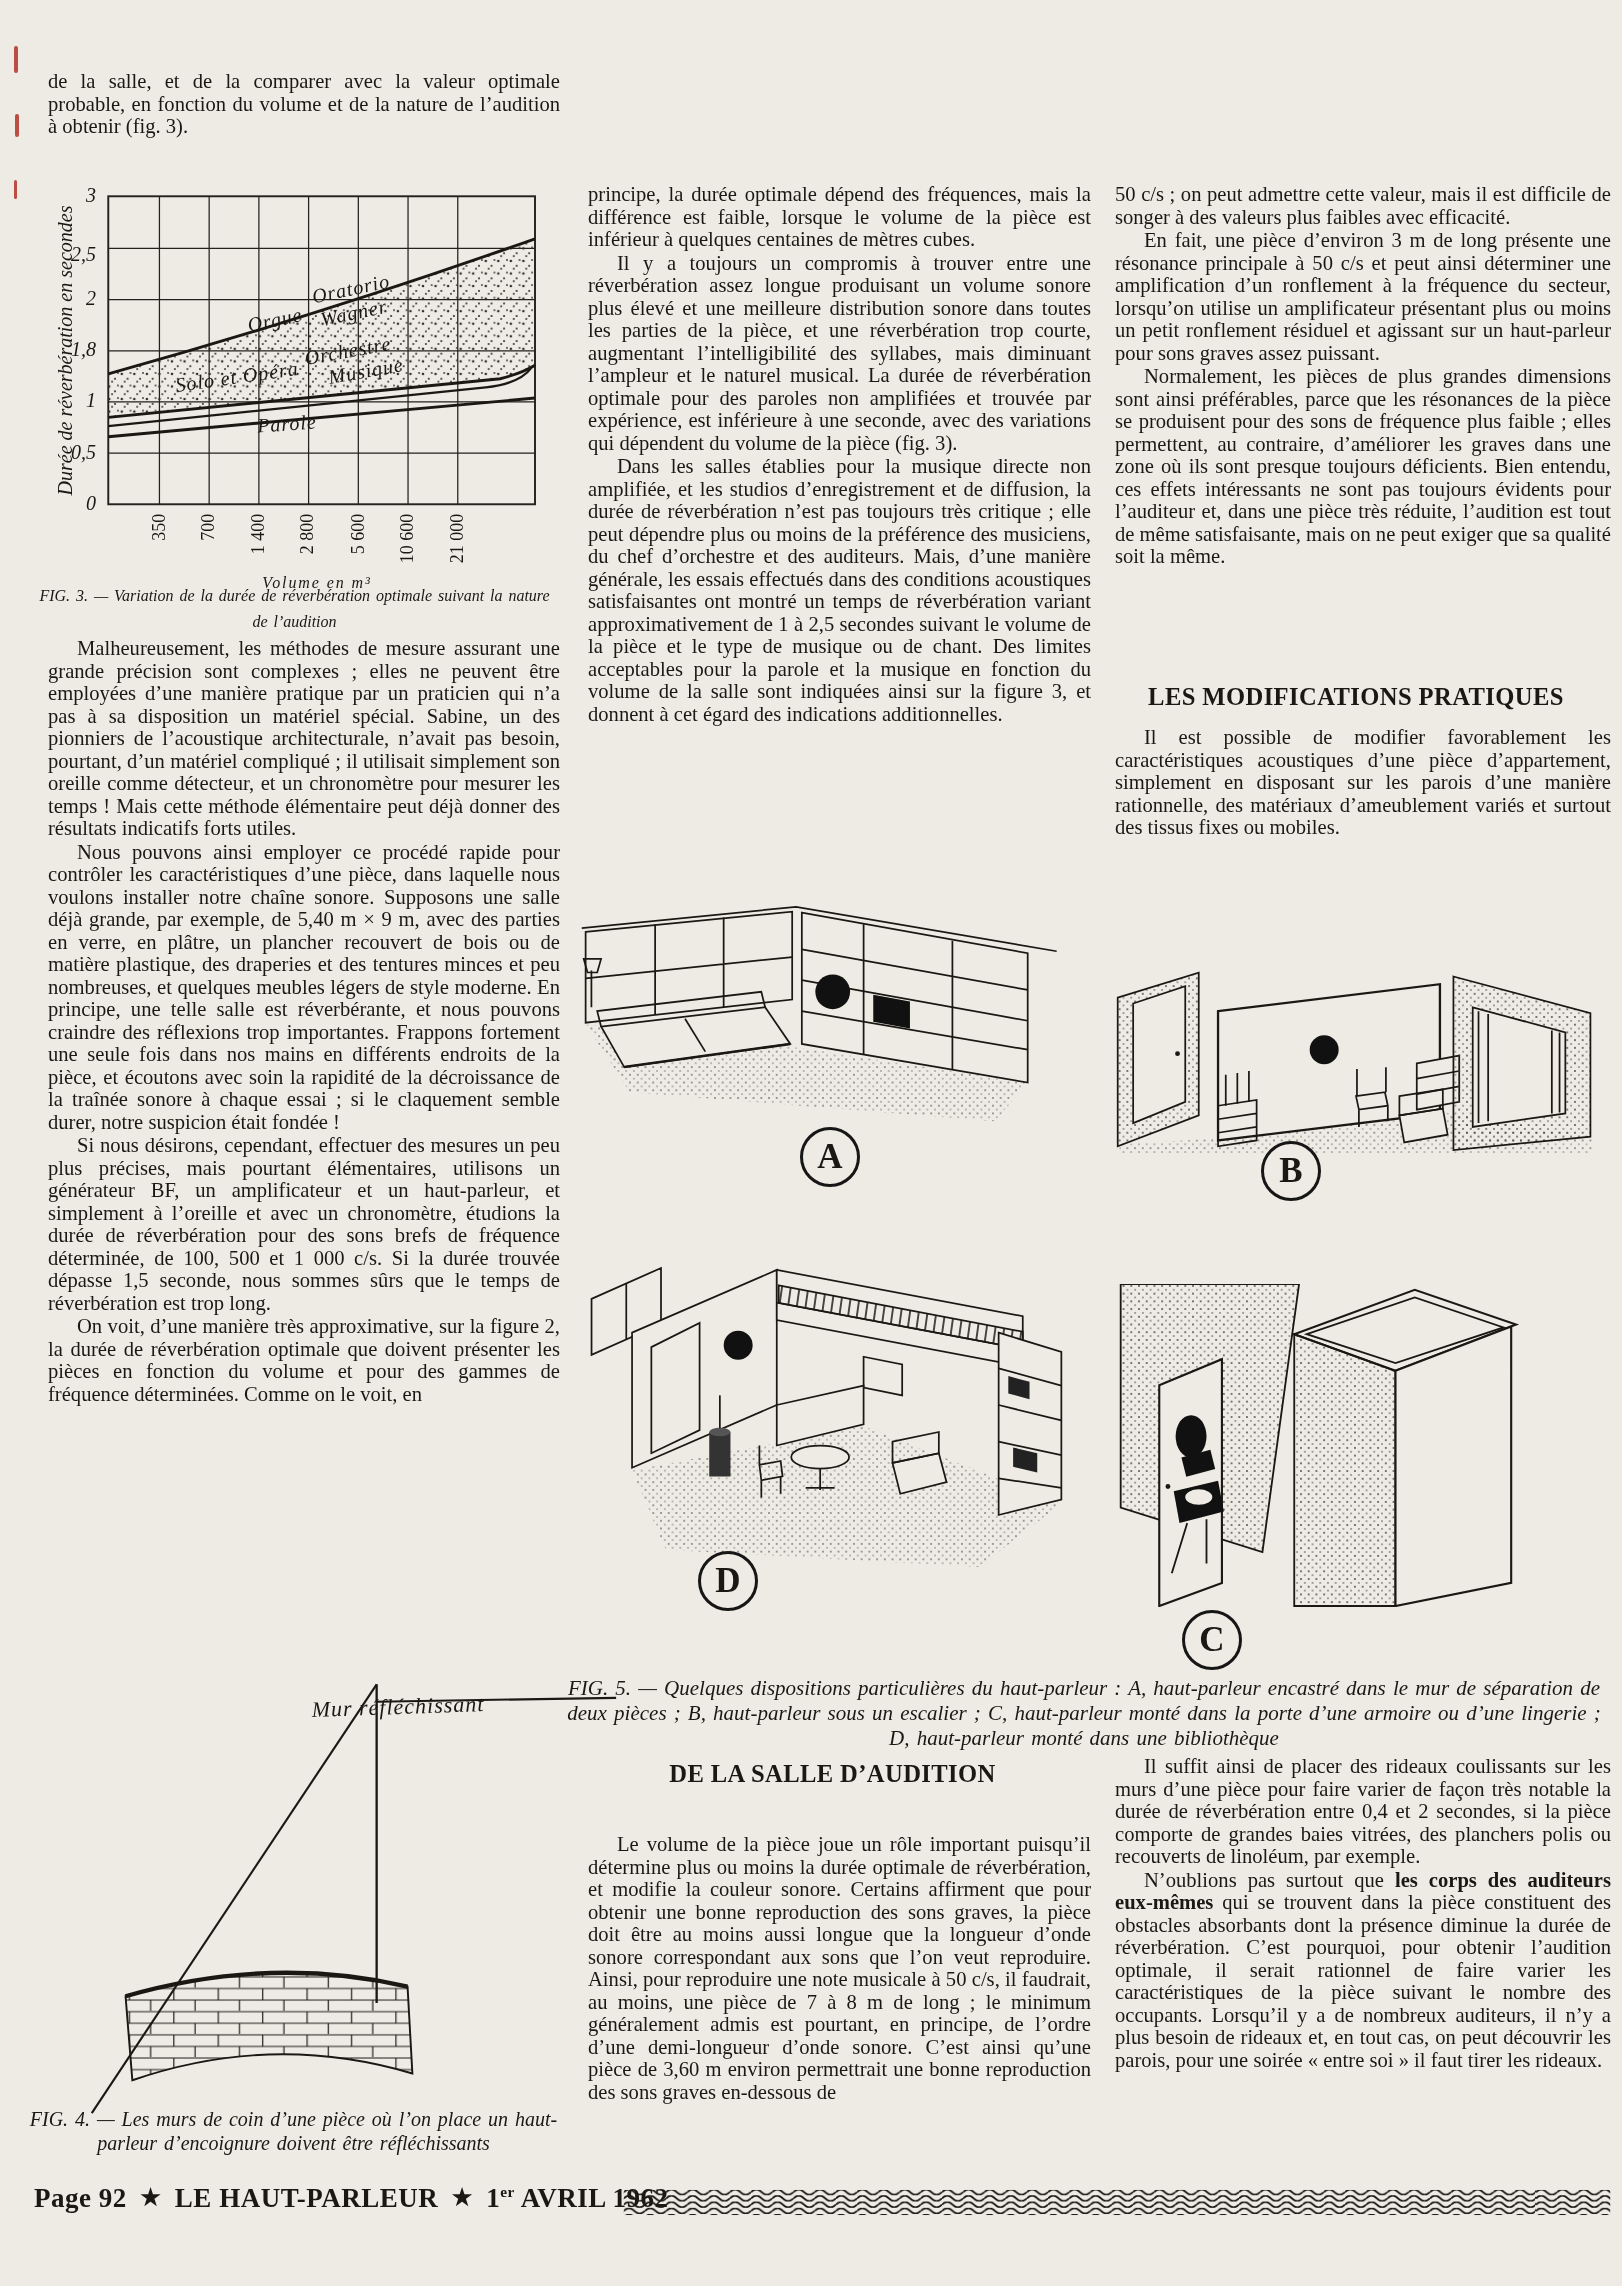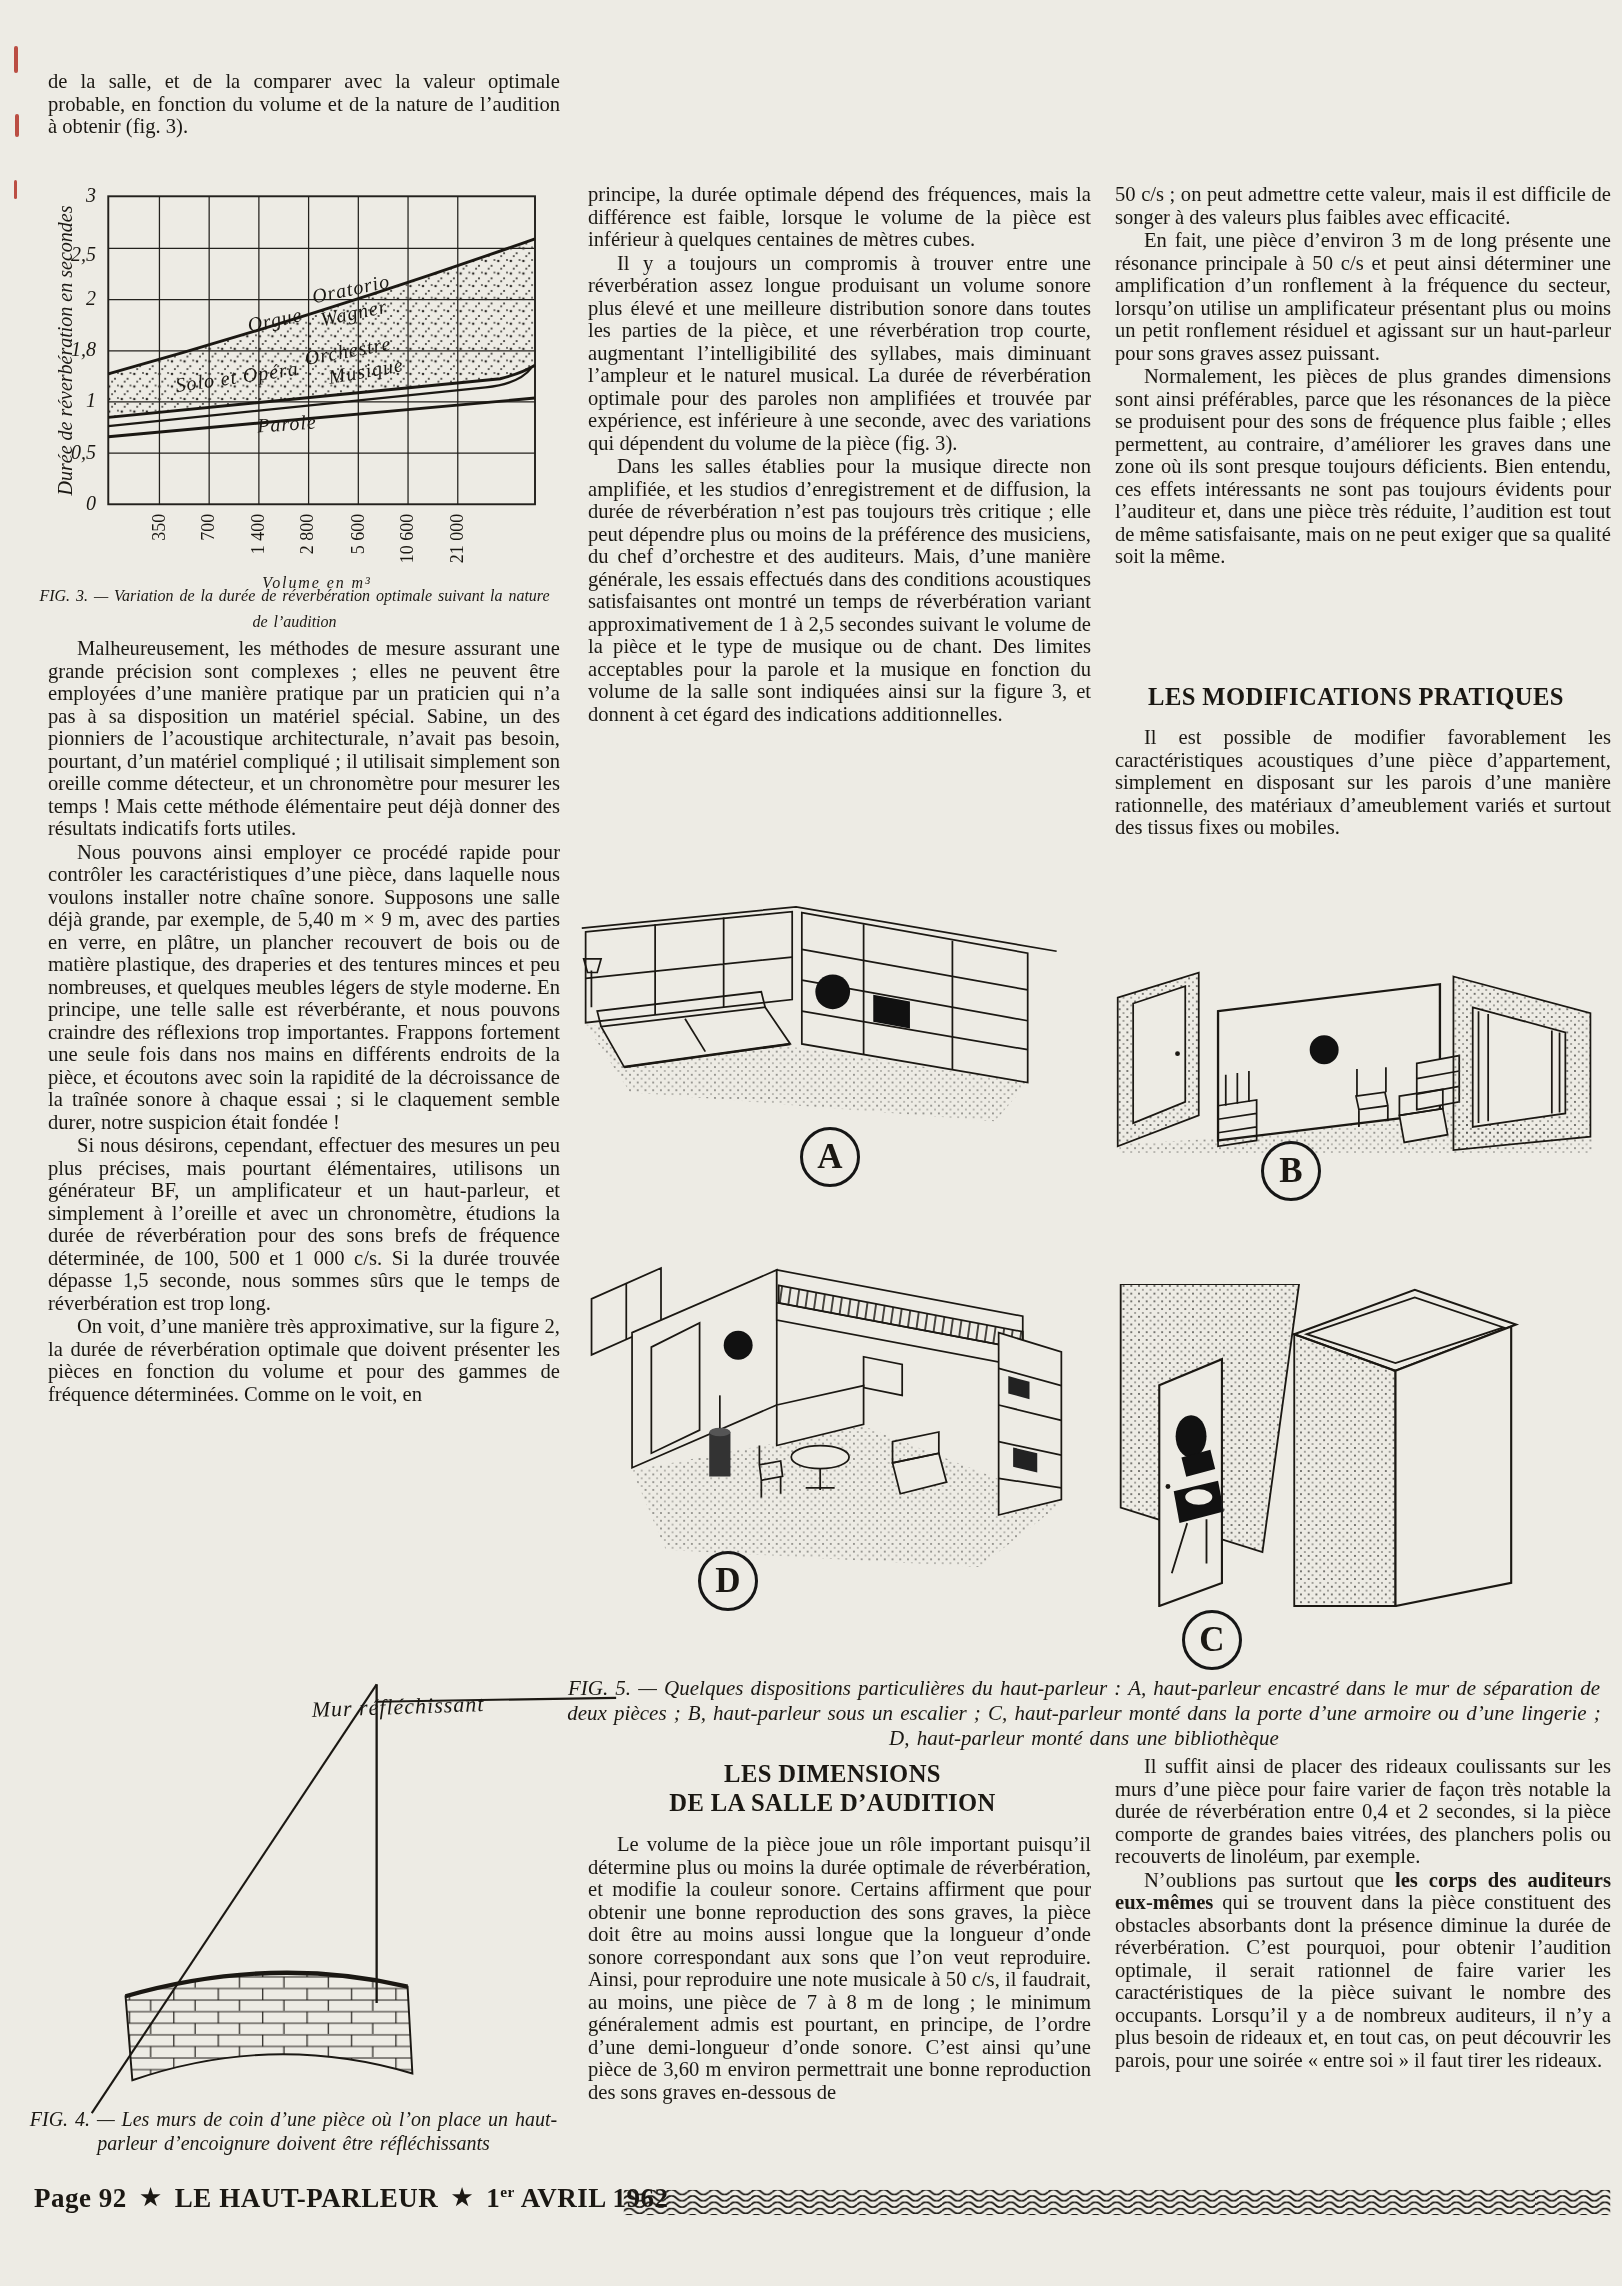--- a/index.html
+++ b/index.html
@@ -334,21 +334,20 @@
       <path d="M70,215 L116,204 L122,236 L76,248 Z" fill="#111" stroke="none"></path>
       <ellipse cx="96" cy="221" rx="15" ry="9" fill="#edebe4" stroke="#111"></ellipse>
       <path d="M84,248 L68,300 M104,244 L104,290"></path>
     </g>
   </svg>
   <div class="circ" style="left:1182px;top:1610px;">C</div>
 
   <p class="abs caption" style="left:560px;top:1676px;width:1048px;font-size:21px;line-height:25px;">FIG. 5. — Quelques dispositions particulières du haut-parleur : A, haut-parleur encastré dans le mur de séparation de deux pièces ; B, haut-parleur sous un escalier ; C, haut-parleur monté dans la porte d’une armoire ou d’une lingerie ; D, haut-parleur monté dans une bibliothèque</p>
 
   <div class="abs" style="left:574px;top:1759px;width:517px;">
-    <h2 class="heading">LES DIMENSIONS</h2>
     <h2 class="heading">DE LA SALLE D’AUDITION</h2>
   </div>
   <div class="abs flow" style="left:574px;top:1833px;width:517px;">
     <p class="para ind">Le volume de la pièce joue un rôle important puisqu’il détermine plus ou moins la durée optimale de réverbération, et modifie la couleur sonore. Certains affirment que pour obtenir une bonne reproduction des sons graves, la pièce doit être au moins aussi longue que la longueur d’onde sonore correspondant aux sons que l’on veut reproduire. Ainsi, pour reproduire une note musicale à 50 c/s, il faudrait, au moins, une pièce de 7 à 8 m de long ; le minimum généralement admis est pourtant, en principe, de l’ordre d’une demi-longueur d’onde sonore. C’est ainsi qu’une pièce de 3,60 m environ permettrait une bonne reproduction des sons graves en-dessous de</p>
   </div>
 
   <div class="abs flow" style="left:1101px;top:1755px;width:510px;">
     <p class="para ind">Il suffit ainsi de placer des rideaux coulissants sur les murs d’une pièce pour faire varier de façon très notable la durée de réverbération entre 0,4 et 2 secondes, si la pièce comporte de grandes baies vitrées, des planchers polis ou recouverts de linoléum, par exemple.</p>
     <p class="para ind"><span>N’oublions pas surtout que </span><b>les corps des auditeurs eux-mêmes</b><span> qui se trouvent dans la pièce constituent des obstacles absorbants dont la présence diminue la durée de réverbération. C’est pourquoi, pour obtenir l’audition optimale, il serait rationnel de faire varier les caractéristiques de la pièce suivant le nombre des occupants. Lorsqu’il y a de nombreux auditeurs, il n’y a plus besoin de rideaux et, en tout cas, on peut découvrir les parois, pour une soirée « entre soi » il faut tirer les rideaux.</span></p>
   </div>

